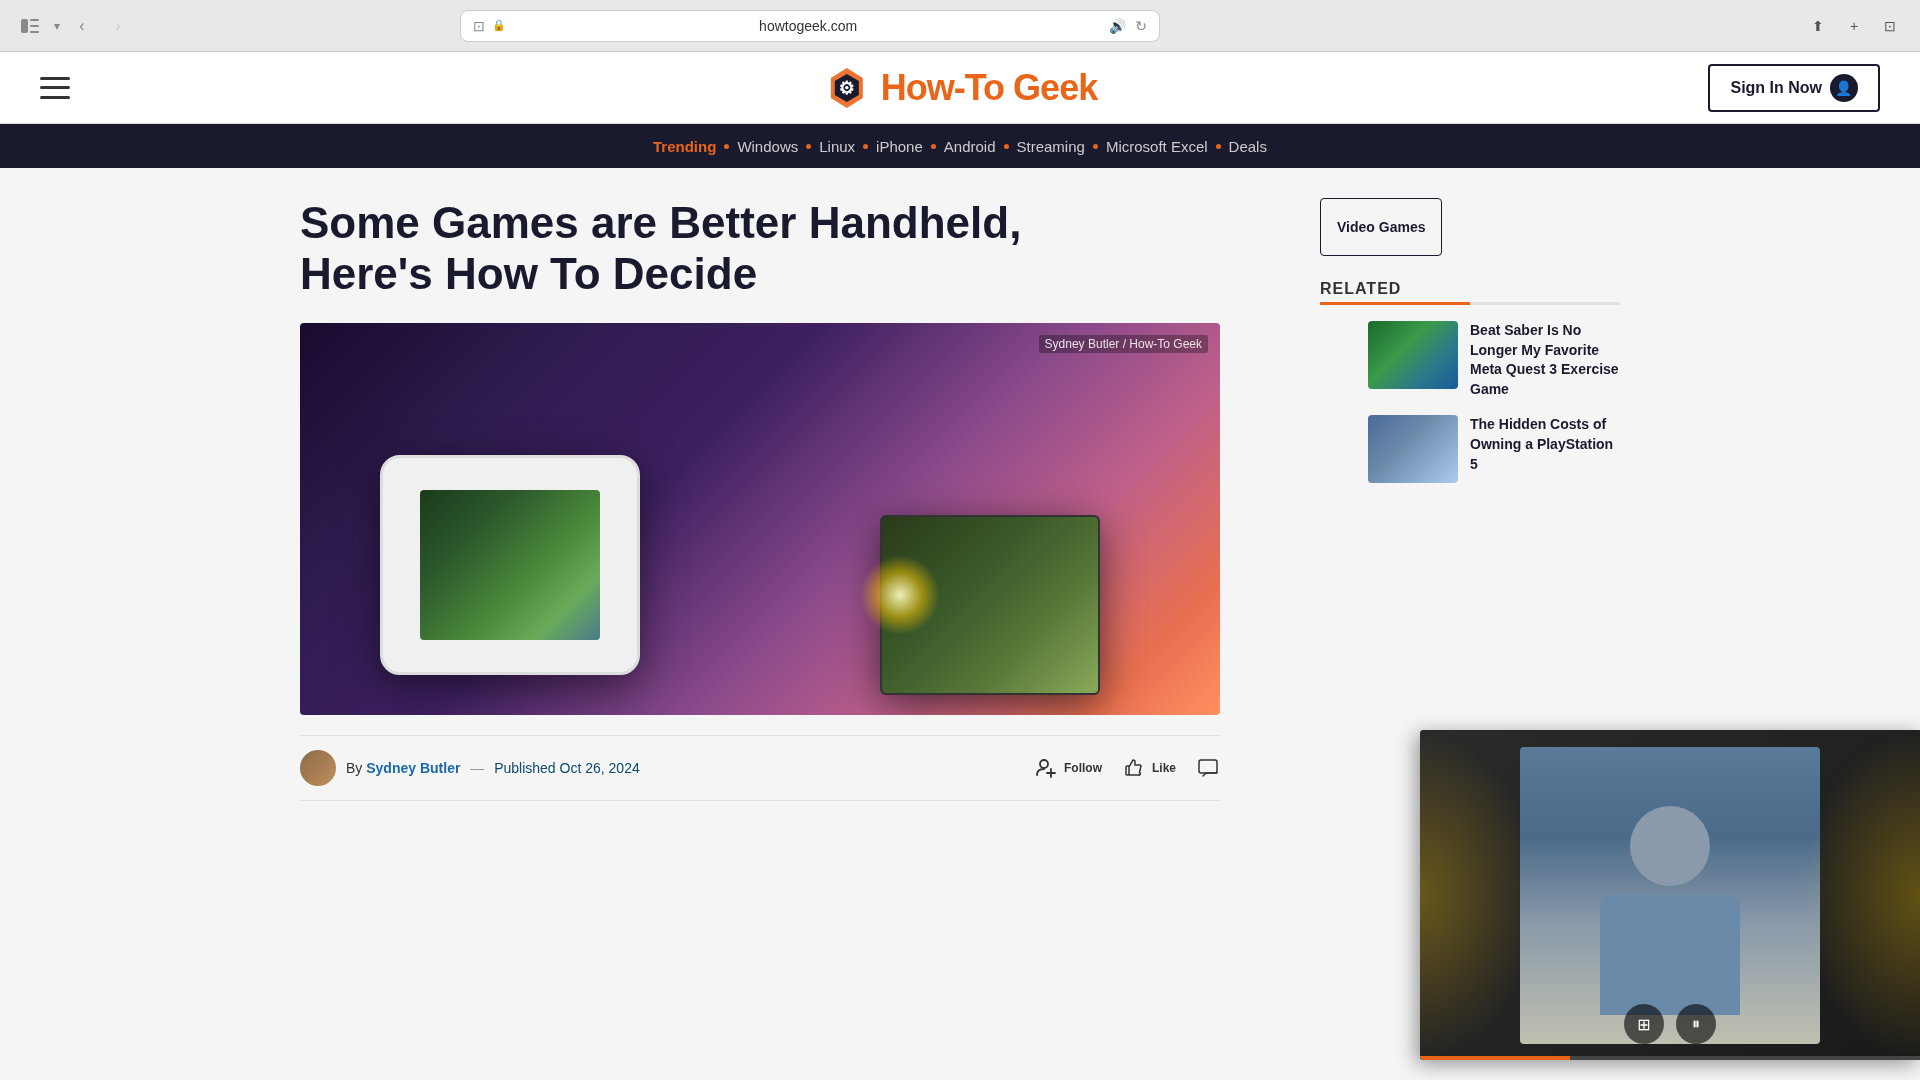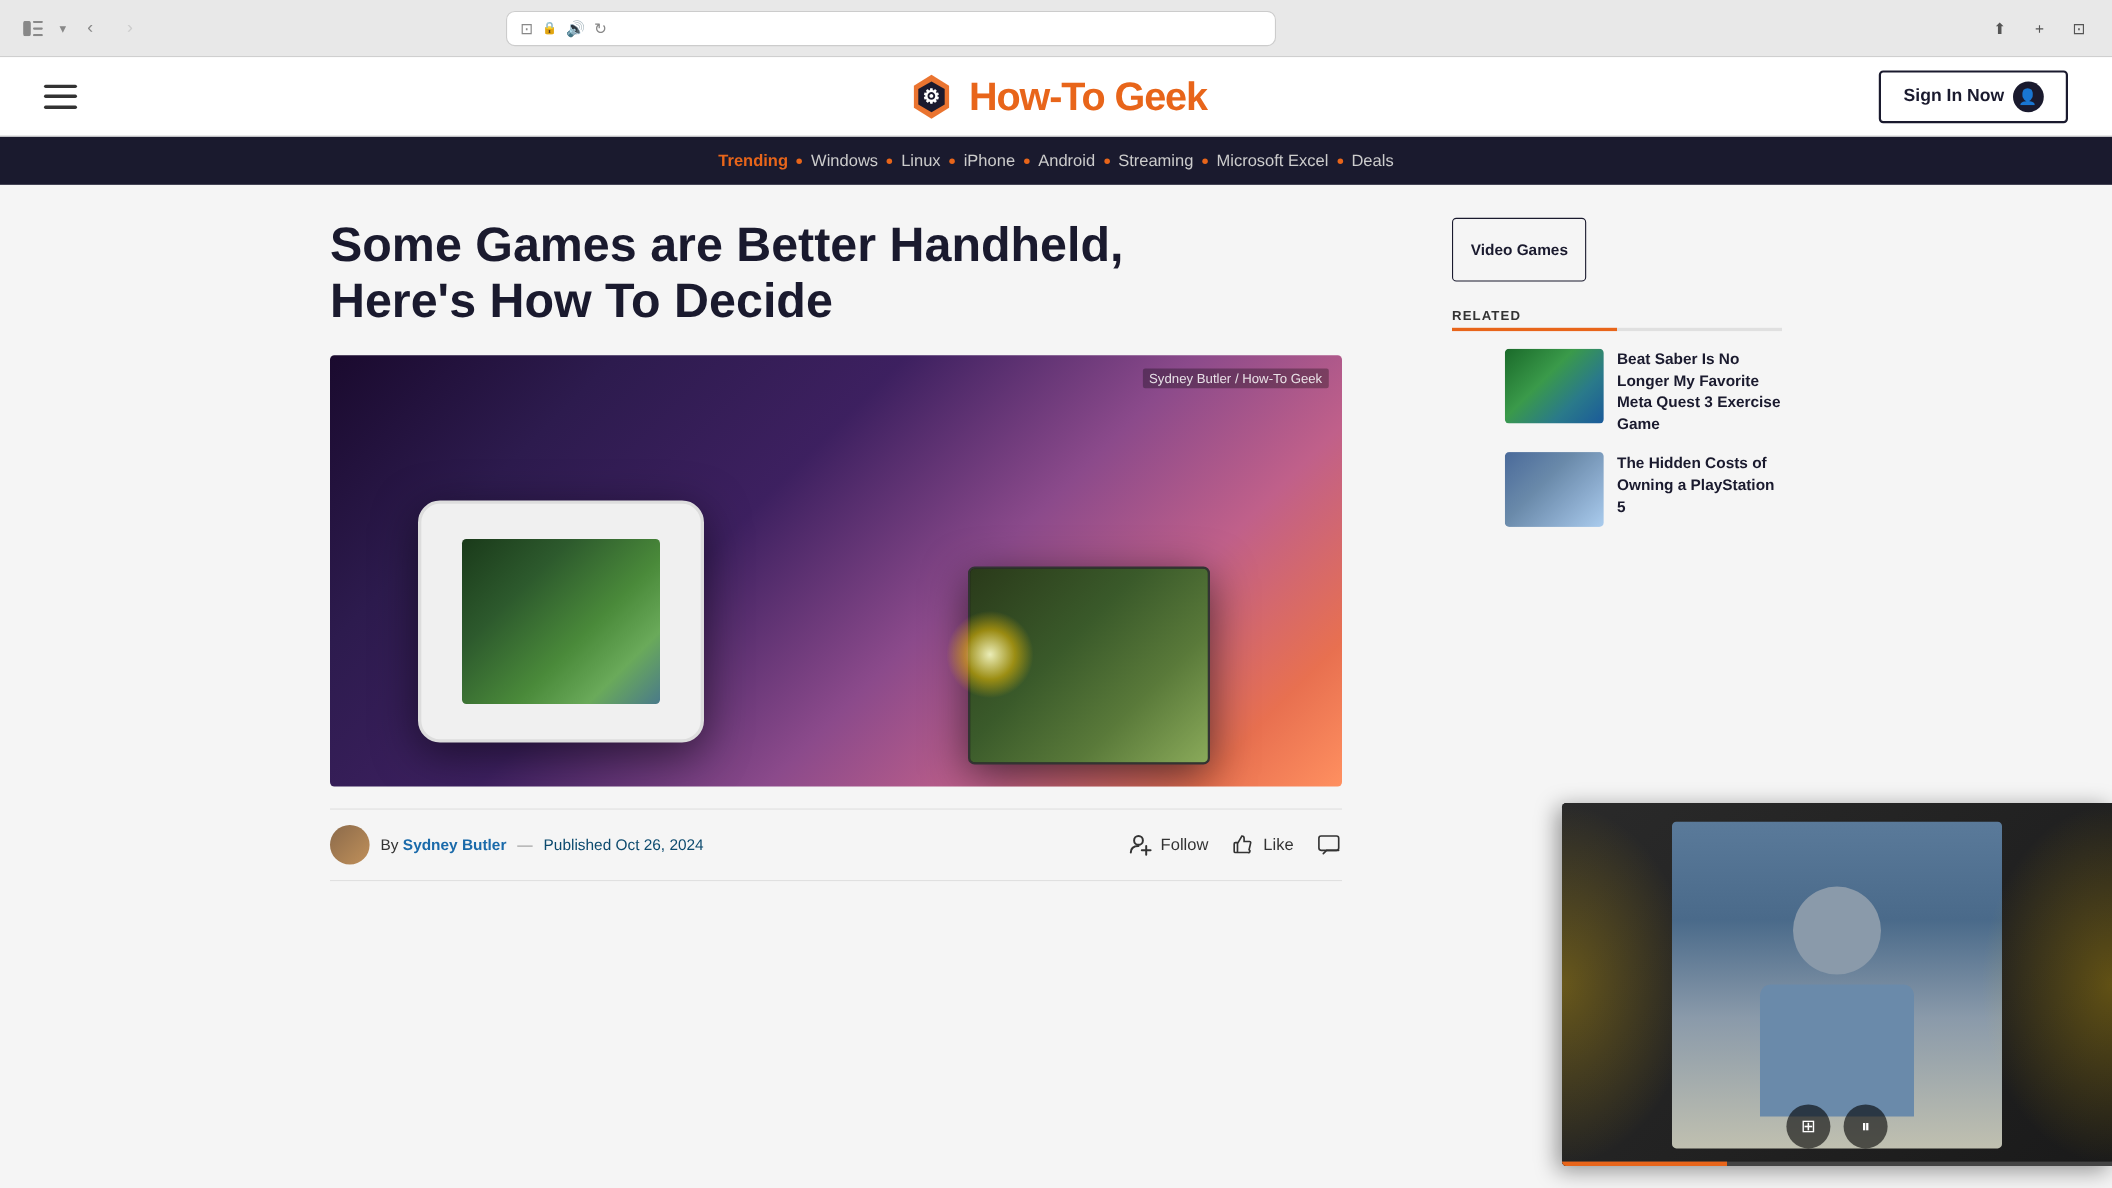--- a/index.html
+++ b/index.html
@@ -256,25 +256,25 @@
       margin-left: auto;
       display: flex;
       align-items: center;
       gap: 20px;
     }
     .action-btn {
       display: flex;
       align-items: center;
       gap: 6px;
       color: #333;
-      font-size: 15px;
+      font-size: 12px;
       cursor: pointer;
       border: none;
       background: none;
-      font-weight: 400;
+      font-weight: 700;
     }
     .action-icon {
       width: 24px; height: 24px;
       display: flex; align-items: center; justify-content: center;
       font-size: 18px;
     }
 
     
     .summary-section {
       max-width: 920px;
@@ -319,21 +319,21 @@
       border-radius: 4px;
       padding: 20px 16px;
       font-size: 14px;
       font-weight: 600;
       color: #1a1a2e;
       margin-bottom: 24px;
       cursor: pointer;
     }
     .related-section {}
     .related-title {
-      font-size: 12px;
+      font-size: 16px;
       font-weight: 800;
       color: #333;
       text-transform: uppercase;
       letter-spacing: 1px;
       margin-bottom: 4px;
     }
     .related-divider {
       height: 3px;
       background: linear-gradient(to right, #e8651a 50%, #e0e0e0 50%);
       margin-bottom: 16px;
@@ -462,20 +462,21 @@
         <rect x="9" y="12" width="9" height="2" rx="1" fill="#888"></rect>
       </svg>
     </button>
     <span style="color:#888; font-size:12px; margin-left:2px;">▾</span>
     <button class="browser-btn" style="color:#888;">‹</button>
     <button class="browser-btn" style="color:#ccc;">›</button>
   </div>
   <div class="address-bar">
     <span style="font-size:14px; color:#888;">⊡</span>
     <span class="lock-icon">🔒</span>
+    <span style="flex:1; text-align:center; font-size:14px; color:#333;">howtogeek.com</span>
     <span style="color:#888; font-size:14px;">🔊</span>
     <span style="color:#888; font-size:14px; cursor:pointer;">↻</span>
   </div>
   <div class="browser-actions">
     <button class="browser-btn" style="font-size:14px;">⬆</button>
     <button class="browser-btn" style="font-size:14px;">+</button>
     <button class="browser-btn" style="font-size:14px;">⊡</button>
   </div>
 </div>
 

